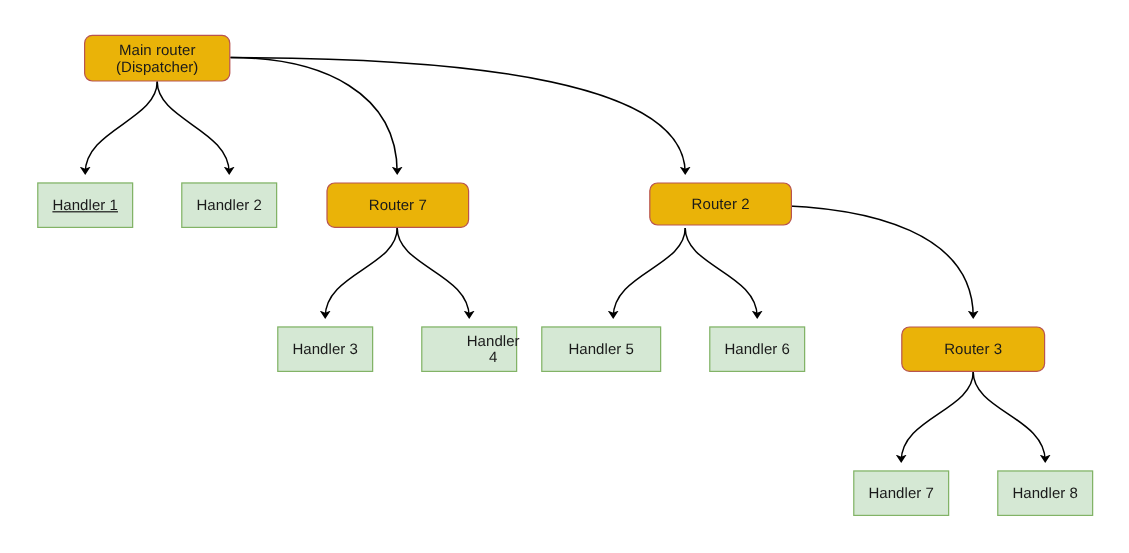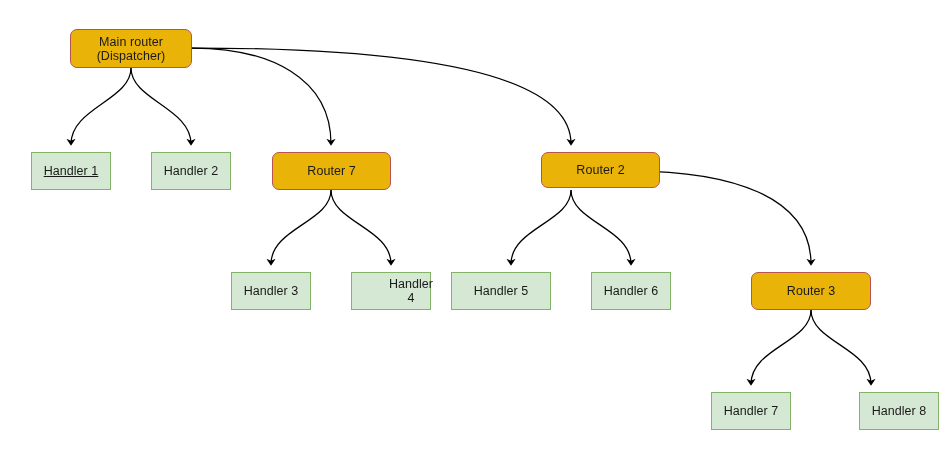--- a/index.html
+++ b/index.html
@@ -117,16 +117,16 @@
   </div>
 
   <div class="node node-router" style="left: 751px; top: 272px; width: 120px; height: 38px;">
     <span class="node-label">Router 3</span>
   </div>
 
   <div class="node node-handler" style="left: 711px; top: 392px; width: 80px; height: 38px;">
     <span class="node-label">Handler 7</span>
   </div>
 
-  <div class="node node-handler" style="left: 831px; top: 392px; width: 80px; height: 38px; margin-left: 28px;">
+  <div class="node node-handler" style="left: 831px; top: 392px; width: 80px; height: 38px;">
     <span class="node-label">Handler 8</span>
   </div>
 </div>
 
 </body></html>

